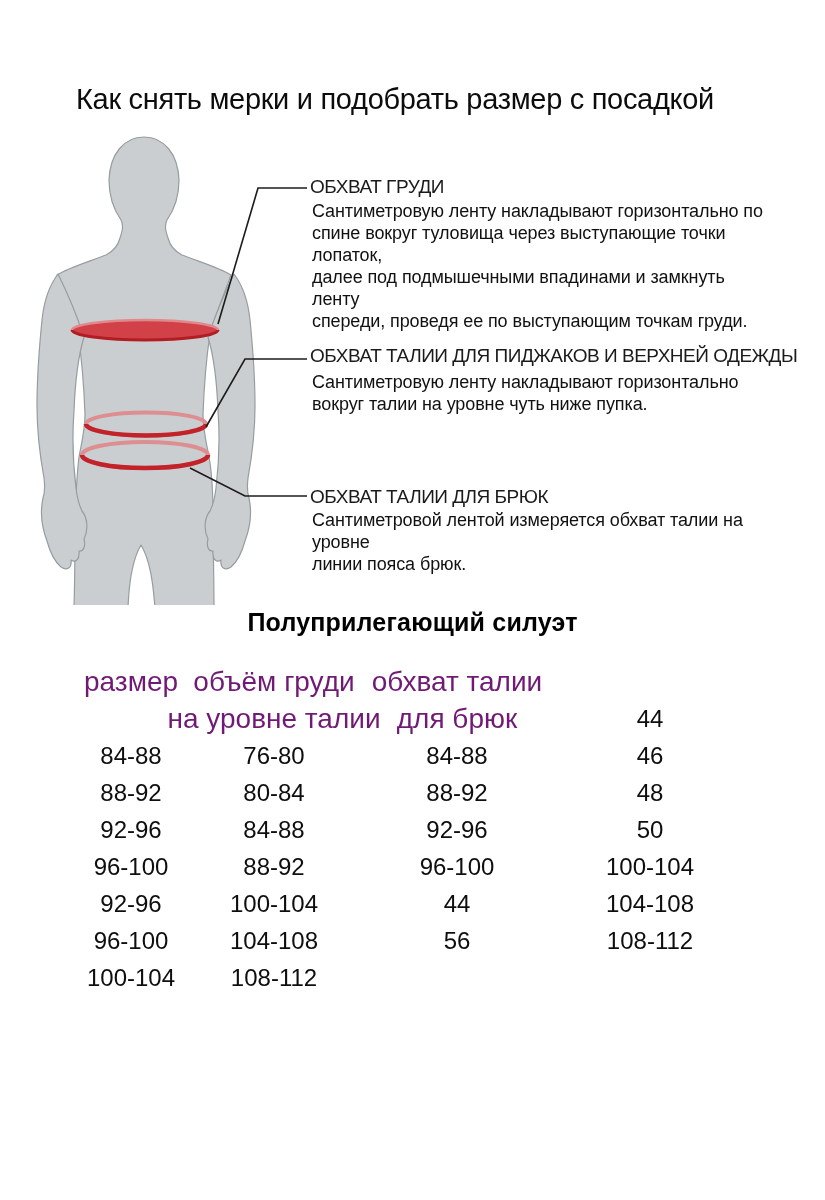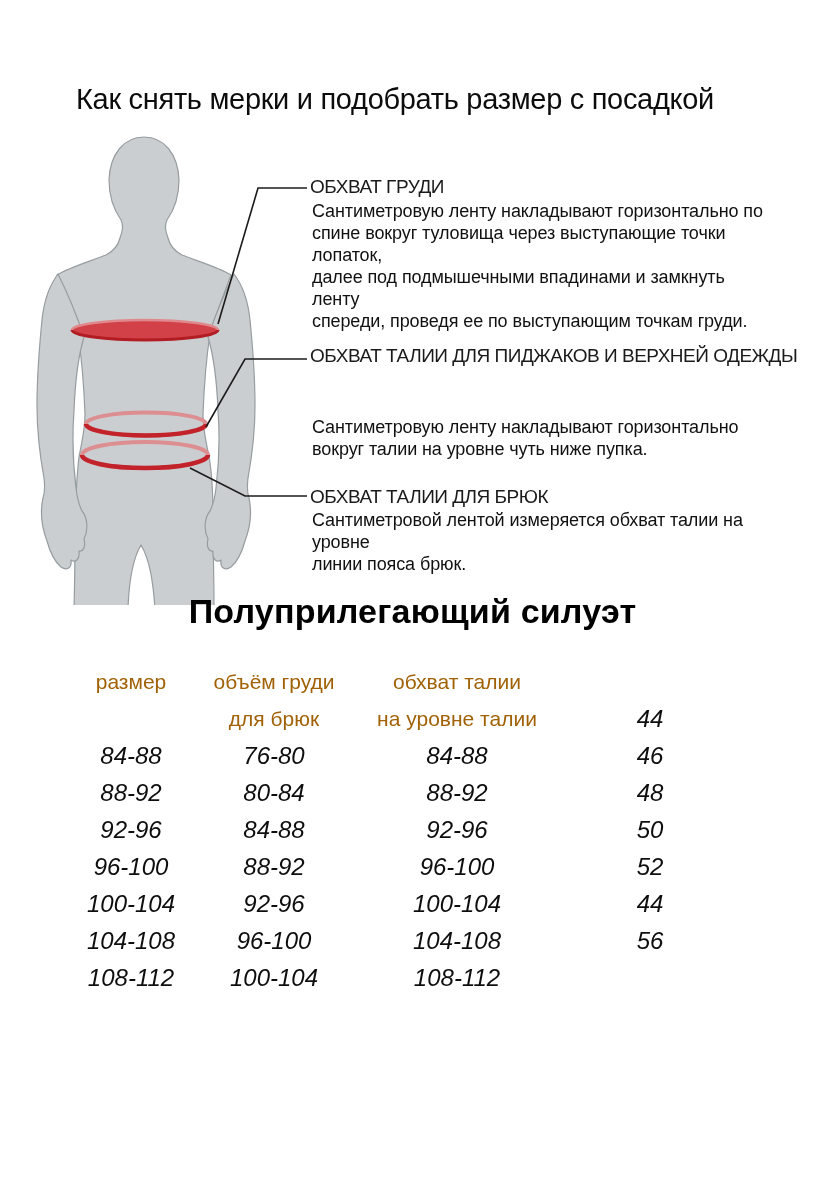--- a/index.html
+++ b/index.html
@@ -14,30 +14,30 @@
   .figure-svg{position:absolute;left:20px;top:120px;}
   .sec{position:absolute;left:310px;}
   .sec-heading{
     font-size:19px;line-height:21px;letter-spacing:-0.5px;color:#1a1a1a;white-space:nowrap;
   }
   .sec-body{
     position:absolute;left:312px;width:460px;font-size:18px;line-height:22px;
     letter-spacing:-0.1px;color:#111;white-space:pre-line;
   }
   .tbl-title{
-    position:absolute;left:0;top:592px;width:825px;text-align:center;
-    font-size:34px;font-weight:bold;letter-spacing:0.2px;color:#000;
+    position:absolute;left:0;top:608px;width:825px;text-align:center;
+    font-size:25px;font-weight:bold;letter-spacing:0.2px;color:#000;
   }
   .size-table{
     position:absolute;left:66px;top:663px;
     display:grid;grid-template-columns:130px 156px 210px 176px;grid-auto-rows:37px;
   }
   .cell{display:flex;align-items:center;justify-content:center;white-space:nowrap;}
-  .cell.hdr{font-size:21px;color:#a16207;}
-  .cell.num{font-size:24px;color:#0e0e0e;font-style:italic;}
+  .cell.hdr{font-size:28px;color:#701a75;}
+  .cell.num{font-size:24px;color:#0e0e0e;}
 </style>
 </head>
 <body>
 
 <div class="page">
 
   <div class="page-title">Как снять мерки и подобрать размер с посадкой</div>
 
   <svg class="figure-svg" width="290" height="485" viewBox="0 0 290 485">
 
@@ -125,39 +125,39 @@
     </g>
   </svg>
 
   <div class="sec sec-heading" style="top:176px;">ОБХВАТ ГРУДИ</div>
   <div class="sec-body" style="top:200px;">Сантиметровую ленту накладывают горизонтально по
 спине вокруг туловища через выступающие точки лопаток,
 далее под подмышечными впадинами и замкнуть ленту
 спереди, проведя ее по выступающим точкам груди.</div>
 
   <div class="sec sec-heading" style="top:345px;text-align:center;">ОБХВАТ ТАЛИИ ДЛЯ ПИДЖАКОВ И ВЕРХНЕЙ ОДЕЖДЫ</div>
-  <div class="sec-body" style="top:371px;margin-top:45px;">Сантиметровую ленту накладывают горизонтально
+  <div class="sec-body" style="top:371px;">Сантиметровую ленту накладывают горизонтально
 вокруг талии на уровне чуть ниже пупка.</div>
 
   <div class="sec sec-heading" style="top:486px;">ОБХВАТ ТАЛИИ ДЛЯ БРЮК</div>
   <div class="sec-body" style="top:509px;">Сантиметровой лентой измеряется обхват талии на уровне
 линии пояса брюк.</div>
 
   <div class="tbl-title">Полуприлегающий силуэт</div>
 
   <div class="size-table">
 
     <div class="cell hdr">размер</div>
     <div class="cell hdr">объём груди</div>
     <div class="cell hdr">обхват талии</div>
 
     <div class="cell hdr"></div>
     <div class="cell hdr"></div>
+    <div class="cell hdr">на уровне талии</div>
     <div class="cell hdr">для брюк</div>
-    <div class="cell hdr">на уровне талии</div>
 
     <div class="cell num">44</div>
     <div class="cell num">84-88</div>
     <div class="cell num">76-80</div>
     <div class="cell num">84-88</div>
 
     <div class="cell num">46</div>
     <div class="cell num">88-92</div>
     <div class="cell num">80-84</div>
     <div class="cell num">88-92</div>
@@ -165,21 +165,20 @@
     <div class="cell num">48</div>
     <div class="cell num">92-96</div>
     <div class="cell num">84-88</div>
     <div class="cell num">92-96</div>
 
     <div class="cell num">50</div>
     <div class="cell num">96-100</div>
     <div class="cell num">88-92</div>
     <div class="cell num">96-100</div>
 
-    <div class="cell num">52</div>
     <div class="cell num">100-104</div>
     <div class="cell num">92-96</div>
     <div class="cell num">100-104</div>
 
     <div class="cell num">44</div>
     <div class="cell num">104-108</div>
     <div class="cell num">96-100</div>
     <div class="cell num">104-108</div>
 
     <div class="cell num">56</div>

